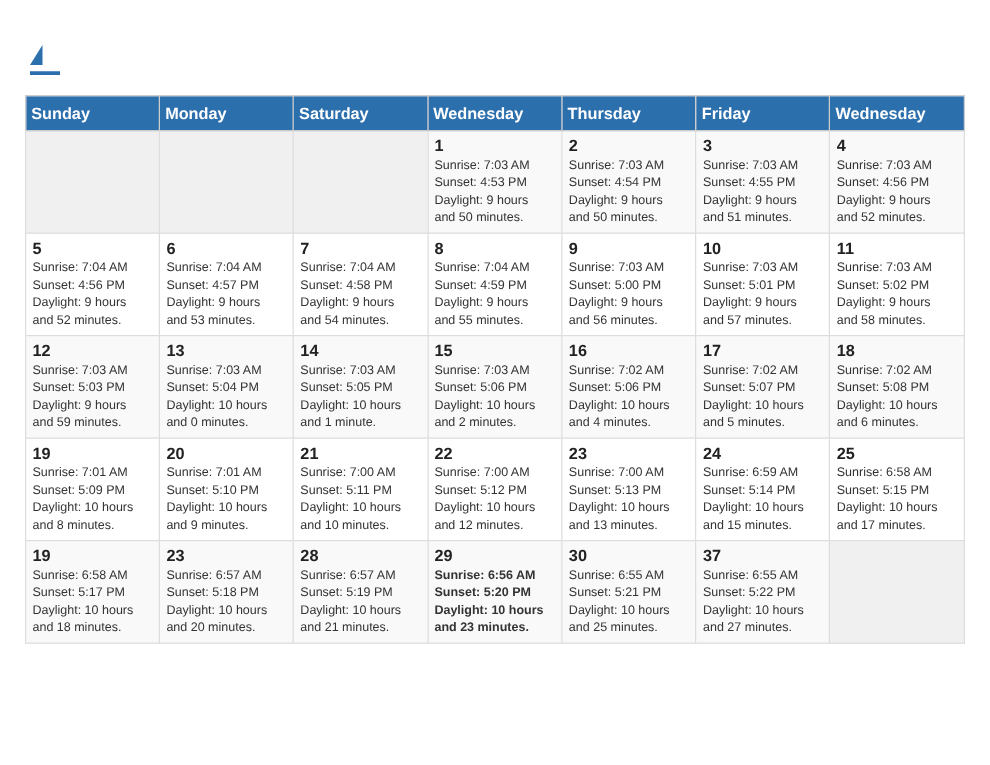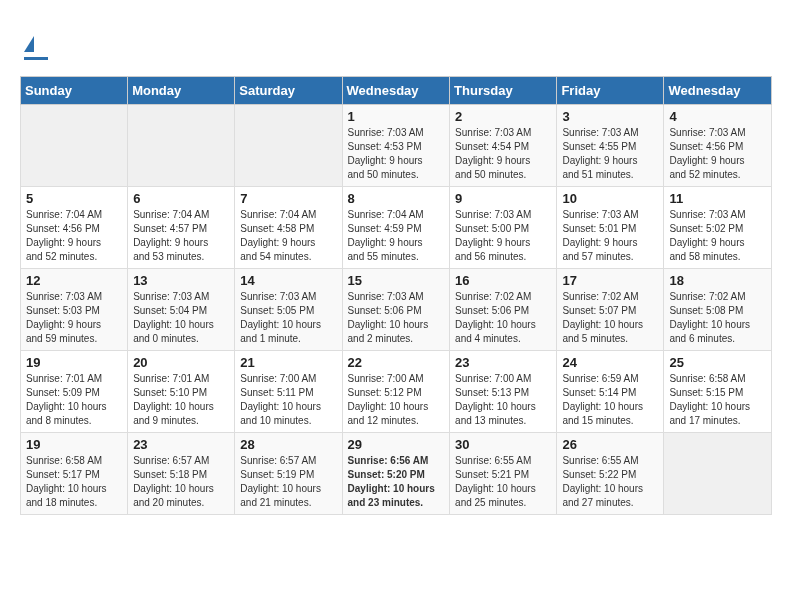--- a/index.html
+++ b/index.html
@@ -330,21 +330,21 @@
 and 23 minutes.</div>
         </td>
         <td>
           <span class="day-num">30</span>
           <div class="day-info" style="white-space: pre-line;">Sunrise: 6:55 AM
 Sunset: 5:21 PM
 Daylight: 10 hours
 and 25 minutes.</div>
         </td>
         <td>
-          <span class="day-num">26</span>
+          <span class="day-num">37</span>
           <div class="day-info" style="white-space: pre-line;">Sunrise: 6:55 AM
 Sunset: 5:22 PM
 Daylight: 10 hours
 and 27 minutes.</div>
         </td>
         <td class="empty-cell"></td>
       </tr>
     </tbody>
 </table>
 

